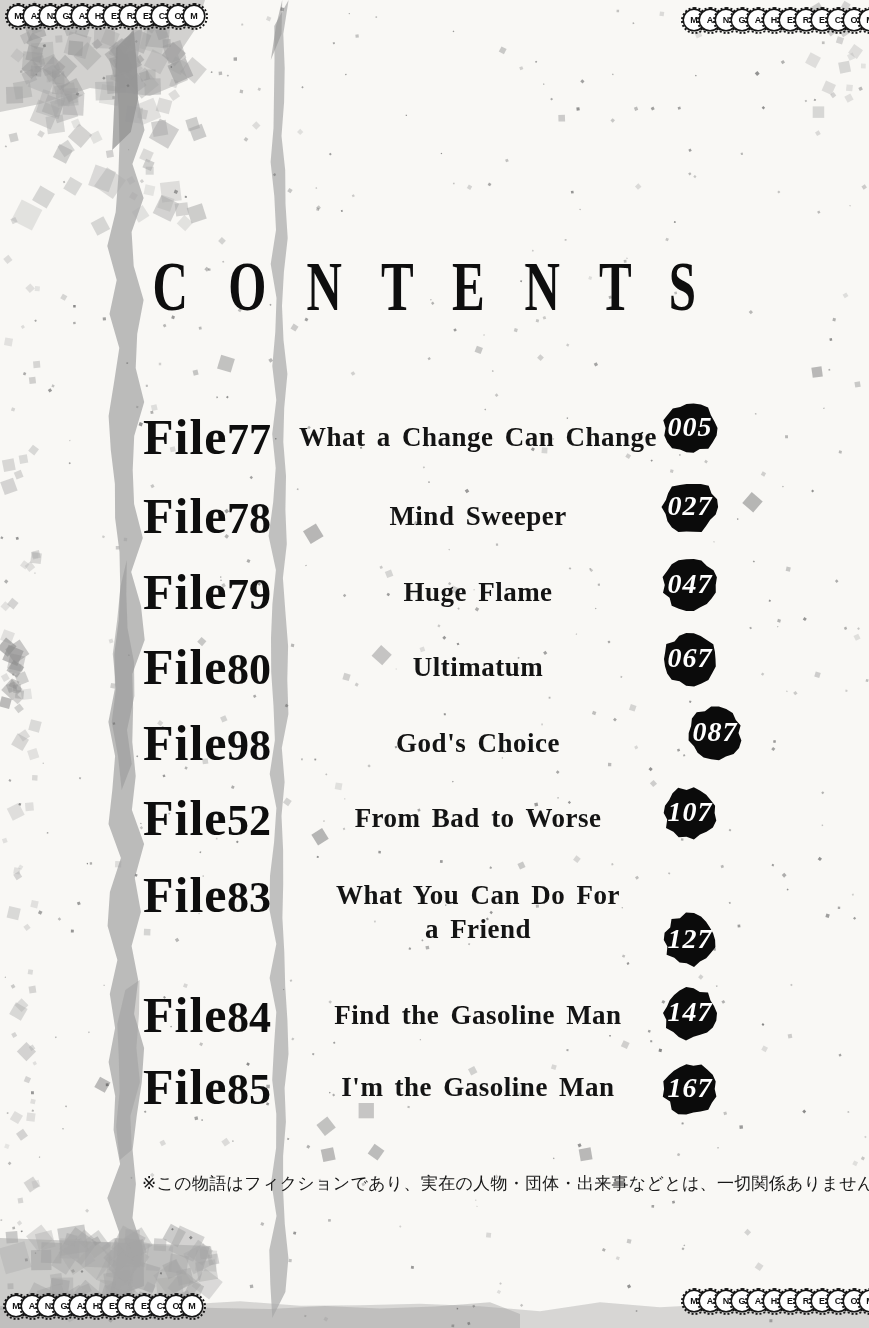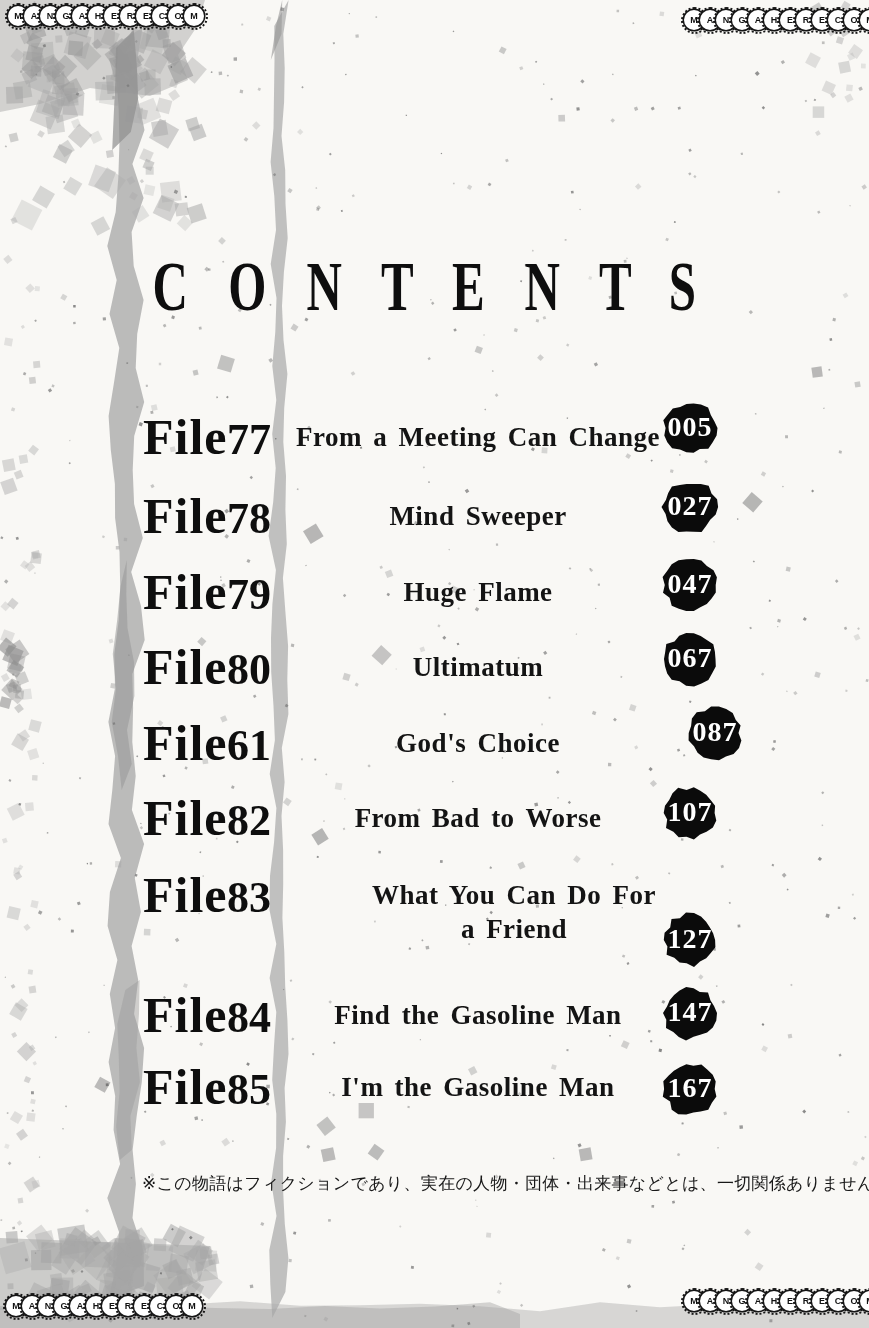--- a/index.html
+++ b/index.html
@@ -45,26 +45,26 @@
   .file-label {
     position:absolute; left:143px; top:40px; transform:translateY(-50%);
     display:flex; align-items:baseline; white-space:nowrap; color:#0e0e0e;
   }
   .file-word { font-weight:700; font-size:50px; line-height:1; letter-spacing:1px; width:84px; display:inline-block; }
   .file-num  { font-weight:700; font-size:44px; line-height:1; }
   .title-wrap {
     position:absolute; left:478px; top:40px; transform:translate(-50%,-50%);
     text-align:center; white-space:nowrap;
   }
-  .two-line .title-wrap { top:57px;margin-left:36px; }
+  .two-line .title-wrap { top:57px; }
   .title-line {
     font-weight:700; font-size:27px; line-height:34px; color:#141414;
     letter-spacing:0.5px; word-spacing:4px;
   }
-  .badge { position:absolute; left:661px; width:58px; height:58px; }
+  .badge { position:absolute; left:661px; width:58px; height:58px;font-style:italic; }
   .badge svg { position:absolute; inset:0; }
   .badge-num {
     position:absolute; inset:0; display:flex; align-items:center; justify-content:center;
     font-weight:700; font-size:28px; color:#ffffff; letter-spacing:1px; padding-bottom:2px;
   }
 
   
   .footer-line {
     position:absolute; left:142px; z-index:2; color:#181818;
     font-family:"DejaVu Sans", sans-serif; letter-spacing:0.3px; white-space:nowrap;
@@ -913,21 +913,21 @@
       <span class="title-letter">S</span>
     </div>
 
   <div id="rows">
       <div class="toc-row" style="top: 397px; height: 80px;">
     <div class="file-label">
       <span class="file-word">File</span>
           <span class="file-num">77</span>
     </div>
     <div class="title-wrap">
-          <div class="title-line">From a Meeting Can Change</div>
+          <div class="title-line">What a Change Can Change</div>
         </div>
     <div class="badge" style="top: 2px;">
       <svg viewBox="0 0 58 58">
             <path fill="#0b0b0b" d="M56.5,29.0L55.6,36.6L51.7,43.3L47.3,49.7L38.8,49.9L32.6,53.8L25.4,53.2L19.0,50.4L11.1,49.2L6.3,43.3L3.3,36.4L4.6,29.0L2.3,21.3L7.1,15.2L11.8,9.5L19.2,7.9L25.5,5.1L32.6,4.6L39.9,5.5L47.1,8.5L49.8,15.9L53.2,22.0Z"></path>
           </svg>
       <span class="badge-num">005</span>
     </div>
   </div>
       <div class="toc-row" style="top: 476px; height: 80px;">
     <div class="file-label">
@@ -970,36 +970,36 @@
     <div class="badge" style="top: 3px;">
       <svg viewBox="0 0 58 58">
             <path fill="#0b0b0b" d="M54.5,29.0L54.8,36.4L51.3,43.0L47.4,49.9L40.5,53.6L33.1,56.6L25.1,55.7L18.6,51.3L10.7,49.7L6.2,43.4L4.0,36.2L3.0,29.0L4.2,21.9L5.3,14.1L13.5,11.5L18.2,5.8L25.2,2.9L32.8,3.2L39.7,6.0L45.8,10.1L52.3,14.3L53.9,21.8Z"></path>
           </svg>
       <span class="badge-num">067</span>
     </div>
   </div>
       <div class="toc-row" style="top: 703px; height: 80px;">
     <div class="file-label">
       <span class="file-word">File</span>
-          <span class="file-num">61</span>
+          <span class="file-num">98</span>
     </div>
     <div class="title-wrap">
           <div class="title-line">God's Choice</div>
         </div>
     <div class="badge" style="top: 1px; margin-left: 25px;">
       <svg viewBox="0 0 58 58">
             <path fill="#0b0b0b" d="M52.5,29.0L55.4,36.6L53.0,44.1L47.6,50.0L39.9,52.4L33.0,56.3L25.1,55.3L17.6,53.4L11.6,48.7L8.0,42.3L2.6,36.6L2.7,29.0L5.1,22.1L5.9,14.4L10.7,8.3L18.9,7.3L25.1,2.4L32.9,2.4L40.2,5.0L46.7,8.9L49.8,15.9L54.6,21.6Z"></path>
           </svg>
       <span class="badge-num">087</span>
     </div>
   </div>
       <div class="toc-row" style="top: 778px; height: 80px;">
     <div class="file-label">
       <span class="file-word">File</span>
-          <span class="file-num">82</span>
+          <span class="file-num">52</span>
     </div>
     <div class="title-wrap">
           <div class="title-line">From Bad to Worse</div>
         </div>
     <div class="badge" style="top: 6px; text-align: right;">
       <svg viewBox="0 0 58 58">
             <path fill="#0b0b0b" d="M53.6,29.0L55.3,36.6L51.9,43.4L45.5,47.7L39.0,50.4L32.9,55.5L25.5,52.7L17.7,53.2L12.4,47.7L5.0,44.1L6.2,35.6L2.7,29.0L4.0,21.8L8.2,15.9L11.5,9.2L17.2,3.7L25.6,6.1L32.8,3.3L39.3,6.8L45.2,10.7L49.6,16.0L54.1,21.8Z"></path>
           </svg>
       <span class="badge-num">107</span>
     </div>

